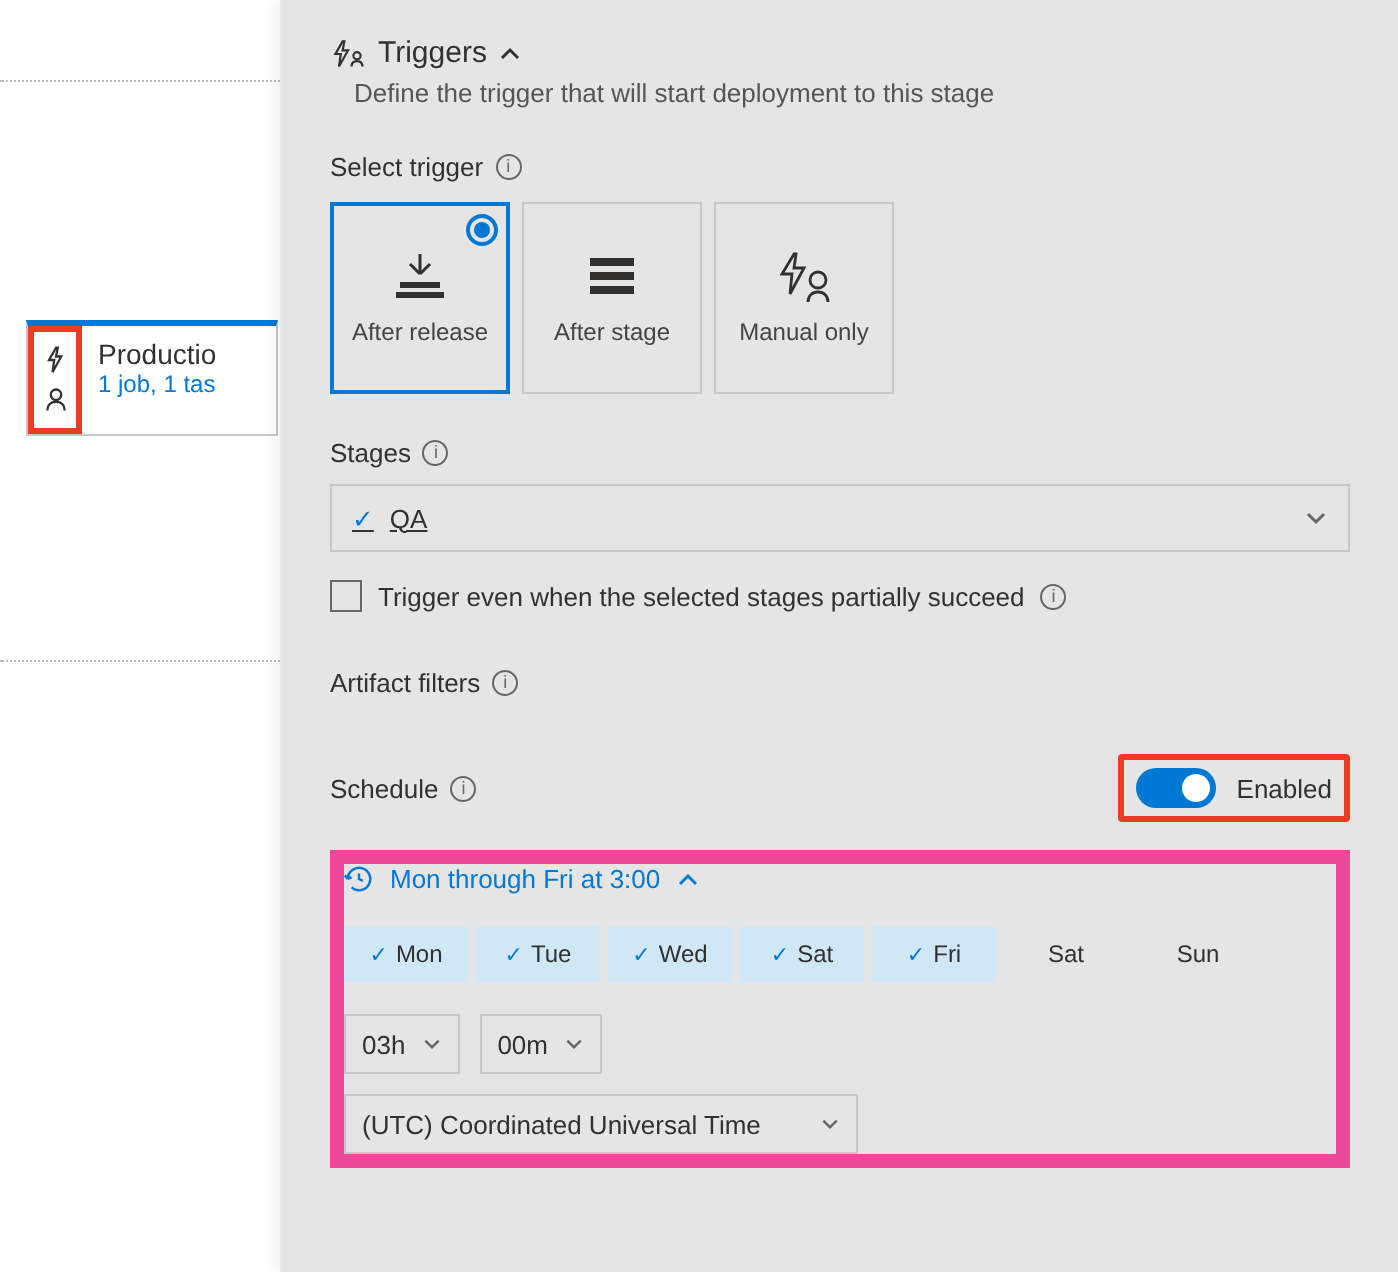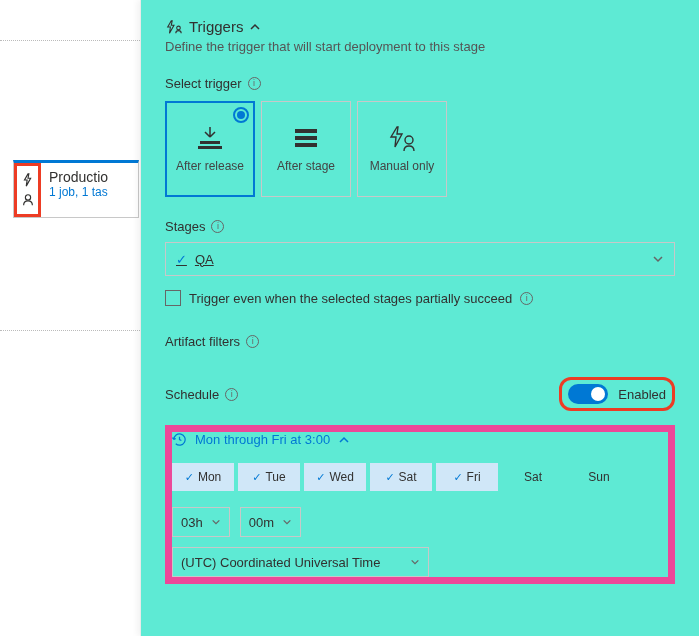--- a/index.html
+++ b/index.html
@@ -4,23 +4,23 @@
 <style>
   * { box-sizing: border-box; font-family: "Segoe UI", Arial, sans-serif; }
   body { margin: 0; width: 699px; height: 636px; background: #fff; color: #323130; font-size: 13px; position: relative; overflow: hidden; }
 
   .stage-card { position: absolute; left: 13px; top: 160px; width: 126px; height: 58px; border: 1px solid #c8c8c8; border-top: 3px solid #0078d4; background: #fff; display: flex; }
   .stage-icons { width: 27px; border-right: 1px solid #e1e1e1; display: flex; flex-direction: column; align-items: center; justify-content: center; gap: 6px; border: 3px solid #ed3c24; }
   .stage-body { padding: 6px 8px; overflow: hidden; }
   .stage-title { font-size: 14px; color: #323130; white-space: nowrap; }
   .stage-sub { font-size: 12px; color: #0078d4; white-space: nowrap; }
 
-  .panel { position: absolute; left: 140px; top: 0; width: 559px; height: 636px; background: #5eead4; border-left: 1px solid #eaeaea; padding: 18px 24px 0 24px; box-shadow: -3px 0 6px rgba(0,0,0,0.05); }
+  .panel { position: absolute; left: 140px; top: 0; width: 559px; height: 636px; background: #e5e5e5; border-left: 1px solid #eaeaea; padding: 18px 24px 0 24px; box-shadow: -3px 0 6px rgba(0,0,0,0.05); }
   .panel-hdr { display: flex; align-items: center; gap: 6px; font-size: 15px; font-weight: 400; }
-  .panel-sub { font-size: 13px; color: #555; margin-top: 4px; }
+  .panel-sub { font-size: 13px; color: #555; margin-top: 4px; margin-left: 12px; }
 
   .sec-label { font-size: 13px; color: #323130; margin-top: 22px; display: flex; align-items: center; gap: 6px; }
   .info-icon { width: 13px; height: 13px; border: 1px solid #666; border-radius: 50%; display: inline-flex; align-items: center; justify-content: center; font-size: 9px; color: #666; line-height: 1; }
 
   .trigger-cards { display: flex; gap: 6px; margin-top: 10px; }
   .trigger-card { width: 90px; height: 96px; border: 1px solid #c8c8c8; display: flex; flex-direction: column; align-items: center; justify-content: center; gap: 6px; position: relative; cursor: pointer; }
   .trigger-card.sel { border: 2px solid #0078d4; }
   .trigger-card .radio { position: absolute; top: 4px; right: 4px; width: 16px; height: 16px; border: 2px solid #0078d4; border-radius: 50%; display:none; align-items:center; justify-content:center; }
   .trigger-card.sel .radio { display:flex; }
   .trigger-card .radio::after { content:""; width:8px; height:8px; background:#0078d4; border-radius:50%; }
@@ -32,21 +32,21 @@
   .chk-row { display: flex; align-items: center; gap: 8px; margin-top: 14px; }
   .chk-box { width: 16px; height: 16px; border: 1px solid #666; }
 
   .row-flex { display: flex; align-items: center; justify-content: space-between; margin-top: 28px; }
   .toggle { width: 40px; height: 20px; border-radius: 10px; position: relative; cursor: pointer; }
   .toggle.off { border: 1px solid #333; background: #fff; }
   .toggle.off::after { content:""; position:absolute; left:3px; top:3px; width:12px; height:12px; background:#333; border-radius:50%; }
   .toggle.on { background: #0078d4; }
   .toggle.on::after { content:""; position:absolute; right:3px; top:3px; width:14px; height:14px; background:#fff; border-radius:50%; }
   .toggle-wrap { display:flex; align-items:center; gap:10px; }
-  .highlight-box { border: 3px solid #ed3c24; padding: 4px 6px; border-radius: 12px; }
+  .highlight-box { border: 3px solid #ed3c24; padding: 4px 6px; border-radius: 2px; }
 
   .sched-box { margin-top: 14px; border: 7px solid #ec4899; }
   .sched-hdr { display: flex; align-items: center; gap: 8px; color: #0078d4; cursor: pointer; }
   .days-row { display: flex; gap: 4px; margin-top: 16px; flex-wrap: wrap; }
   .day-pill { width: 62px; height: 28px; display: flex; align-items: center; justify-content: center; gap: 4px; font-size: 12px; cursor: pointer; }
   .day-pill.sel { background: #d0e7f8; }
   .day-pill .ck { color: #0078d4; font-size: 11px; }
 
   .time-row { display: flex; gap: 10px; margin-top: 16px; }
   .dd { height: 30px; border: 1px solid #c8c8c8; display: flex; align-items: center; padding: 0 8px; gap: 8px; cursor: pointer; font-size: 13px; }

